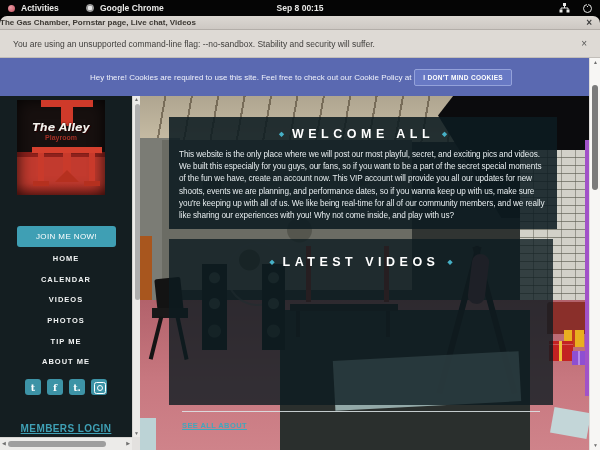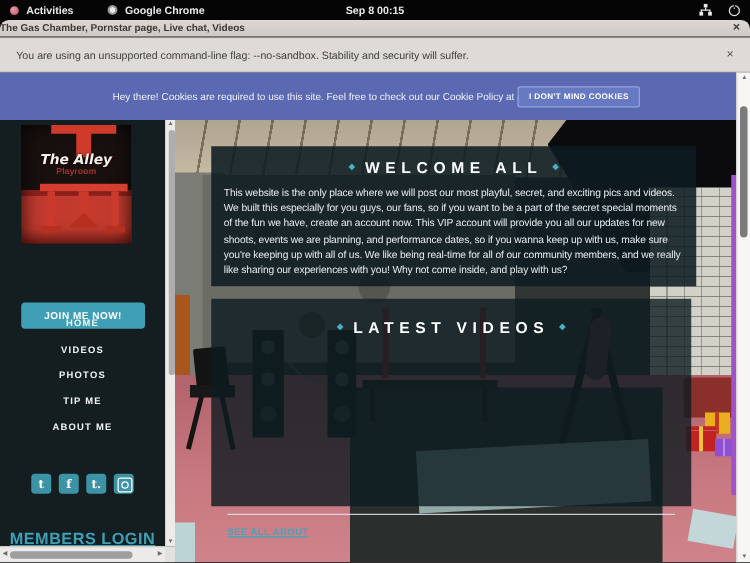--- a/index.html
+++ b/index.html
@@ -62,40 +62,40 @@
   .logo-stand-bar  { position:absolute; left:15px; top:47px; width:70px; height:6px; background:#d5402e; box-shadow:0 1px 0 #7e1d17;}
   .logo-stand-legL { position:absolute; left:21px; top:53px; width:6px; height:30px; background:#c93a2b; }
   .logo-stand-legR { position:absolute; left:72px; top:53px; width:6px; height:30px; background:#c93a2b; }
   .logo-stand-footL{ position:absolute; left:16px; top:81px; width:16px; height:5px; background:#b5301f; }
   .logo-stand-footR{ position:absolute; left:67px; top:81px; width:16px; height:5px; background:#b5301f; }
   .logo-stand-post { position:absolute; left:46px; top:53px; width:8px; height:24px; background:#c93a2b; }
   .logo-stand-base { position:absolute; left:38px; top:70px; width:0; height:0;
     border-left:12px solid transparent; border-right:12px solid transparent; border-bottom:12px solid #b5301f; }
 
   #join-btn { position:absolute; left:17px; top:130px; width:99px; height:21px;
-    background:#3f9fb4; border-radius:3px; color:#fff; font-size:8px; font-weight:700;
-    letter-spacing:.4px; display:flex; align-items:center; justify-content:center; cursor:pointer;margin-top:16px; }
+    background:#3f9fb4; border-radius:3px; color:#fff; font-size:8px; font-weight:400;
+    letter-spacing:.4px; display:flex; align-items:center; justify-content:center; cursor:pointer; }
 
   #nav { position:absolute; left:0; top:153px; width:132px; }
   #nav .item { height:20.7px; line-height:20.7px; text-align:center; color:#f2f4f4;
     font-size:7.5px; font-weight:700; letter-spacing:1px; cursor:pointer; }
 
   #social { position:absolute; left:0; top:283px; width:132px; height:17px;
     display:flex; justify-content:center; gap:6px; }
   #social .sq { width:16px; height:16px; border-radius:3px; background:#3d93a6;
     color:#fff; font-size:9.5px; font-weight:700; display:flex; align-items:center;
     justify-content:center; cursor:pointer; font-family:"DejaVu Serif", serif; }
   #social .cam { position:relative; }
   #social .cam::before { content:""; position:absolute; left:3.2px; top:3.2px; width:9.6px; height:9.6px;
     border:1.2px solid #fff; border-radius:2.5px; }
   #social .cam::after { content:""; position:absolute; left:6px; top:6px; width:4px; height:4px;
     border:1.2px solid #fff; border-radius:50%; }
 
   #members-login { position:absolute; left:0; top:327px; width:132px; text-align:center;
-    color:#3fa0b5; font-size:13px; font-weight:700; text-decoration:underline;
+    color:#3fa0b5; font-size:10px; font-weight:700; text-decoration:underline;
     letter-spacing:.4px; cursor:pointer; }
 
   
   .sb-vtrack { left:132px; top:96px; width:8px; height:341px; background:#ecebe9; border-left:1px solid #d7d5d2; }
   .sb-vthumb { position:absolute; left:1.5px; top:8px; width:5px; height:196px; background:#aeaeae; border-radius:3px; }
   .sb-htrack { left:0; top:437px; width:132px; height:13px; background:#ecebe9; border-top:1px solid #d7d5d2; }
   .sb-hthumb { position:absolute; left:8px; top:3px; width:98px; height:6px; background:#9e9e9e; border-radius:3px; }
   .sb-corner { left:132px; top:437px; width:8px; height:13px; background:#e3e1df; }
   .sb-arrow { position:absolute; color:#6f6f6f; font-size:5px; line-height:5px; }
 
@@ -282,20 +282,21 @@
     <div class="logo-stand-legL"></div>
     <div class="logo-stand-legR"></div>
     <div class="logo-stand-post"></div>
     <div class="logo-stand-base"></div>
     <div class="logo-stand-footL"></div>
     <div class="logo-stand-footR"></div>
   </div>
   <div id="join-btn">JOIN ME NOW!</div>
   <div id="nav">
     <div class="item">HOME</div>
+    <div class="item">CALENDAR</div>
     <div class="item">VIDEOS</div>
     <div class="item">PHOTOS</div>
     <div class="item">TIP ME</div>
     <div class="item">ABOUT ME</div>
   </div>
   <div id="social">
     <span class="sq">t</span>
     <span class="sq">f</span>
     <span class="sq">t.</span>
     <span class="sq cam"></span>

